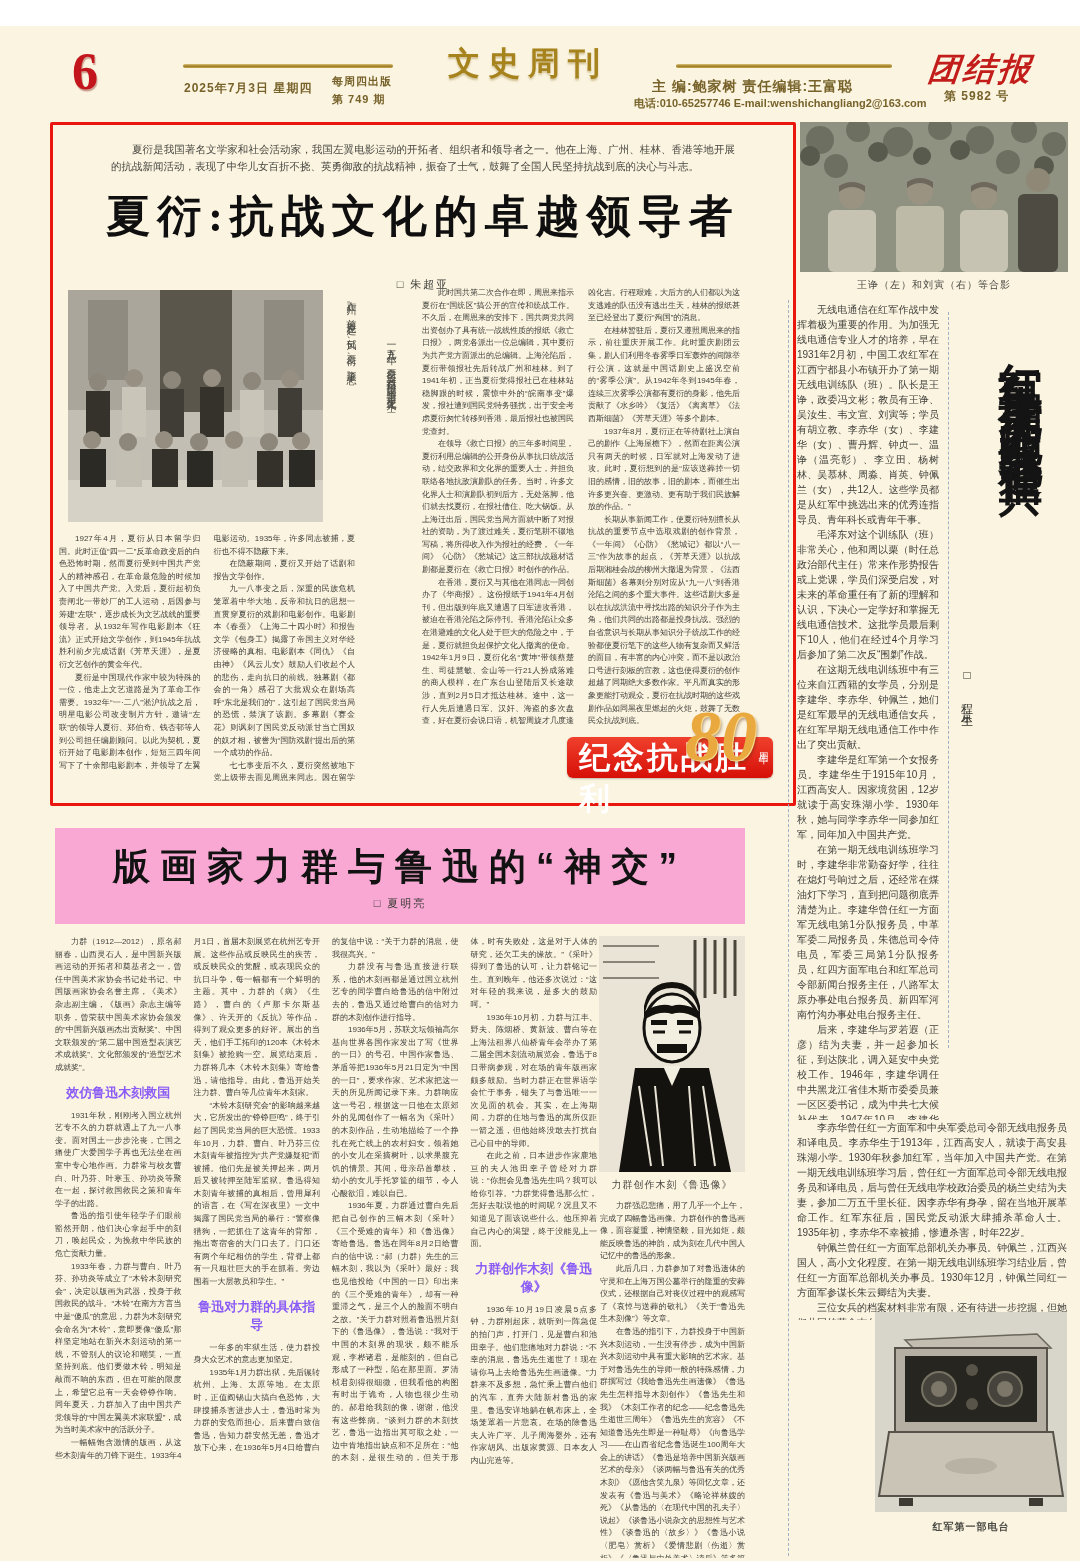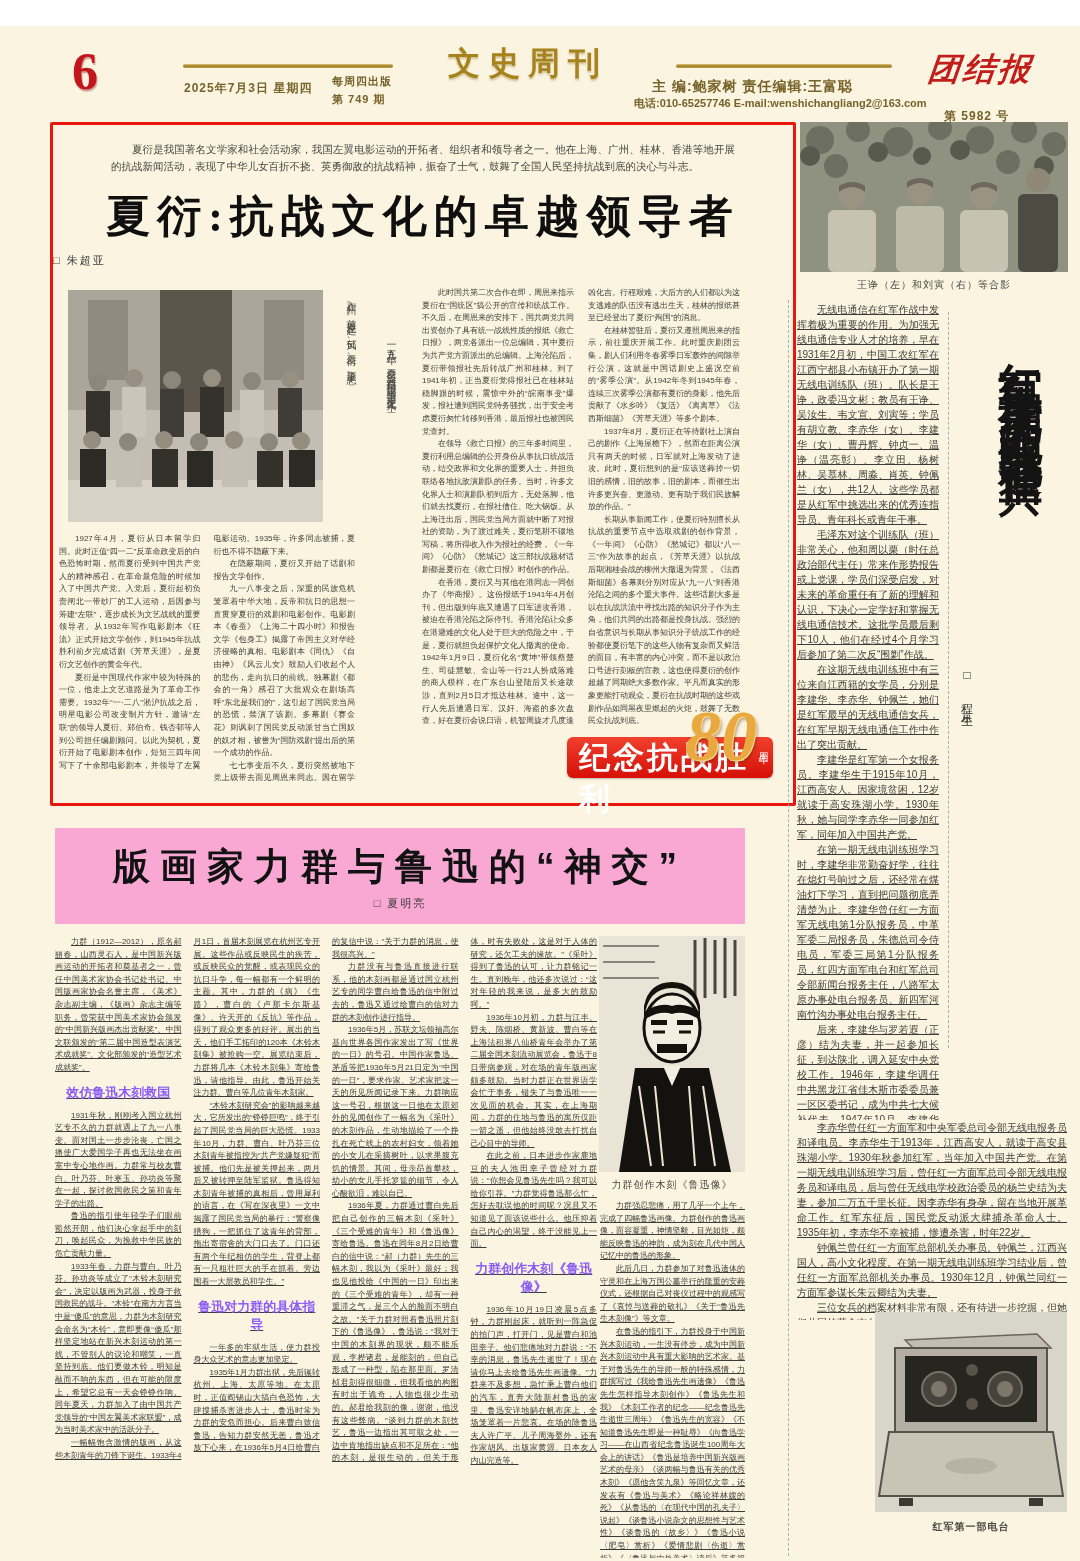--- a/index.html
+++ b/index.html
@@ -1,39 +1,39 @@
 <!DOCTYPE html>
 <html><head>
 <meta charset="utf-8">
 <style>
   html,body{margin:0;padding:0;background:#ffffff;}
   .sheet{position:relative;width:1080px;height:1561px;background:#fbf4e0;overflow:hidden;
          font-family:"Liberation Sans",sans-serif;color:#3b3b3b;}
-  .abs{position:absolute;text-decoration:underline;}
+  .abs{position:absolute;}
   .topwhite{left:0;top:0;width:1080px;height:26px;background:#ffffff;}
 
   
   .pagenum{left:70;}
   .pagenum{position:absolute;left:72px;top:42px;font:900 52px "Liberation Serif",serif;
            color:#c3161c;text-shadow:1px 2px 1px rgba(120,10,10,.35);}
   .grule{position:absolute;height:4px;background:linear-gradient(#d9c077,#9d7c22 60%,#c9ab55);border-radius:2px;}
   .hdsmall{position:absolute;font-size:12px;font-weight:bold;color:#77622a;letter-spacing:1px;}
   .masthead{position:absolute;left:448px;top:42px;font-family:"Liberation Sans",sans-serif;
             font-weight:900;font-size:32px;letter-spacing:8px;color:#a6831d;
             text-shadow:0 2px 2px rgba(140,110,30,.35);}
   .brand{position:absolute;left:928px;top:48px;font:italic 900 32px "Liberation Serif",serif;
          color:#c21d1a;letter-spacing:3px;transform:skewX(-6deg);}
 
   
   .mainbox{left:50px;top:122px;width:740px;height:678px;border:3px solid #e8160c;border-radius:2px;background:#fbf4e0;}
   .intro{position:absolute;left:58px;right:58px;top:16px;font-size:10.5px;line-height:17px;
          text-align:justify;text-indent:2em;color:#474741;}
   .mainhead{position:absolute;left:0;right:0;top:62px;text-align:center;
             font:900 44px "Liberation Serif",serif;letter-spacing:7px;color:#0f0f0f;}
-  .byline{position:absolute;left:0;right:0;font-size:11px;color:#3c3c38;letter-spacing:2px;}
+  .byline{position:absolute;left:0;right:0;text-align:center;font-size:11px;color:#3c3c38;letter-spacing:2px;margin-top:24px;}
   .photo1{position:absolute;left:15px;top:165px;width:255px;height:232px;background:#c9c5bc;}
   .vcap{position:absolute;writing-mode:vertical-rl;font-family:"Liberation Serif",serif;
         font-size:10px;letter-spacing:2px;color:#4a4a44;line-height:40px;}
   .vcap .l1{margin-top:46px;}
   .para{font-size:8px;line-height:12.6px;text-align:justify;text-indent:2em;color:#41413d;}
   .colhead{font-size:13px;font-weight:bold;text-align:center;text-indent:0;color:#8b5cf6;margin:9px 0 8px;}
   .flowA{position:absolute;left:6px;top:408px;width:296px;height:260px;column-count:2;column-gap:13px;overflow:hidden;}
   .flowB{position:absolute;left:369px;top:162px;width:318px;height:502px;column-count:2;column-gap:14px;overflow:hidden;}
 
   
@@ -76,21 +76,21 @@
   <div class="pagenum">6</div>
   <div class="grule" style="left:183px;top:64px;width:210px;"></div>
   <div class="hdsmall" style="left:184px;top:80px;">2025年7月3日  星期四</div>
   <div class="hdsmall" style="left:332px;top:74px;font-size:11px;">每周四出版</div>
   <div class="hdsmall" style="left:332px;top:92px;font-size:11px;">第 749 期</div>
   <div class="masthead">文史周刊</div>
   <div class="grule" style="left:676px;top:64px;width:216px;"></div>
   <div class="hdsmall" style="left:652px;top:78px;font-size:14px;">主  编:鲍家树      责任编辑:王富聪</div>
   <div class="hdsmall" style="left:634px;top:96px;font-size:11px;letter-spacing:0;">电话:010-65257746   E-mail:wenshichangliang2@163.com</div>
   <div class="brand">团结报</div>
-  <div class="hdsmall" style="left:944px;top:88px;margin-top:20px;">第 5982 号</div>
+  <div class="hdsmall" style="left:944px;top:88px;">第 5982 号</div>
 
   <div class="abs mainbox">
     <div class="intro">夏衍是我国著名文学家和社会活动家，我国左翼电影运动的开拓者、组织者和领导者之一。他在上海、广州、桂林、香港等地开展的抗战新闻活动，表现了中华儿女百折不挠、英勇御敌的抗战精神，振奋了士气，鼓舞了全国人民坚持抗战到底的决心与斗志。</div>
     <div class="mainhead">夏衍:抗战文化的卓越领导者</div>
     <div class="byline" style="top:128px;">□ 朱超亚</div>
 
     <div class="photo1">
       <svg width="255" height="232" viewBox="0 0 255 232">
         <rect width="255" height="232" fill="#c2beb4"></rect>
         <rect x="0" y="0" width="255" height="120" fill="#aaa69c"></rect>

